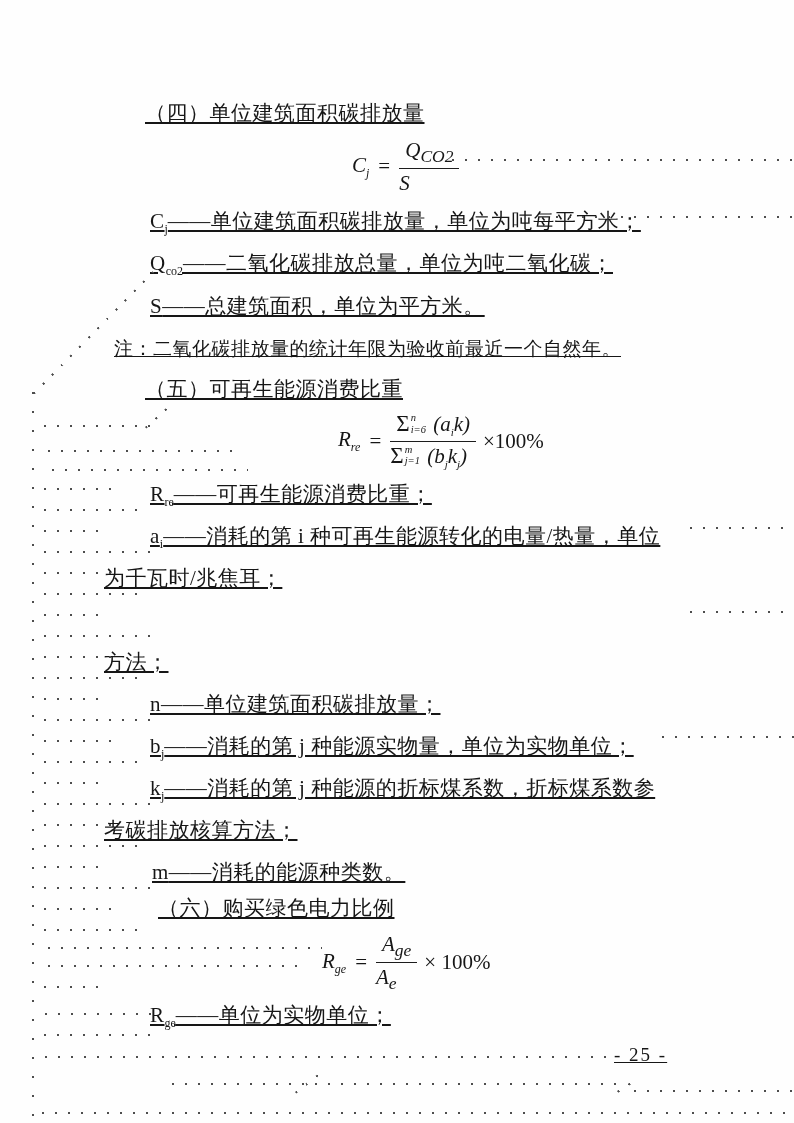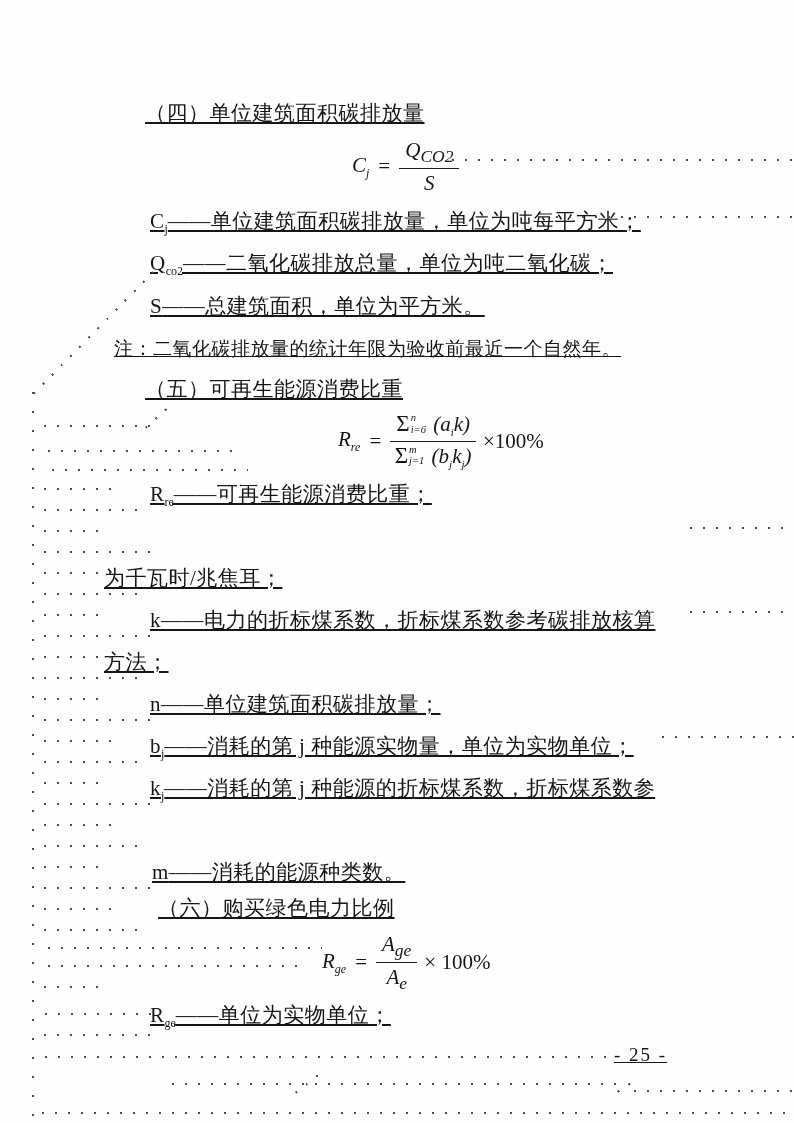--- a/index.html
+++ b/index.html
@@ -7,21 +7,21 @@
         font-family:"Liberation Serif","DejaVu Serif",serif;color:#161616;overflow:hidden;}
   .p{position:absolute;font-size:21px;letter-spacing:0.5px;white-space:nowrap;line-height:1.15;text-decoration:underline;}
   .heading{font-weight:500;}
   .note{font-size:19px;}
   .footer{font-size:19px;letter-spacing:2px;}
   .p sub,.lhs sub{font-size:12px;letter-spacing:0;}
   
   .formula{position:absolute;display:flex;align-items:center;gap:7px;font-size:21px;
            font-style:italic;white-space:nowrap;}
   .formula .eq{font-style:normal;padding:0 2px;}
-  .frac{display:inline-flex;flex-direction:column;align-items:center;line-height:1.15;}
+  .frac{display:inline-flex;flex-direction:column;line-height:1.15;}
   .frac .num{border-bottom:1.8px solid #1c1c1c;padding:0 6px 2px;}
   .frac .den{padding-top:2px;}
   .sum{display:inline-flex;align-items:center;font-style:normal;margin-right:2px;}
   .sigma{font-size:23px;line-height:1;}
   .lim{display:inline-flex;flex-direction:column;align-items:flex-start;font-size:10.5px;
        line-height:1.05;font-style:italic;margin-left:1px;}
   .times{font-style:normal;}
   .term sub{font-size:11px;}
   
   .dh{position:absolute;height:2px;
@@ -75,26 +75,27 @@
               <span>j=1</span>
             </span>
           </span>
         <i class="term"><span>(b</span><sub>j</sub><span>k</span><sub>j</sub><span>)</span></i>
       </span>
     </span>
     <span class="times">×100%</span>
   </div>
 
   <div class="p" style="left:150px;top:482px"><span>R</span><sub>re</sub><span>——可再生能源消费比重；</span></div>
+  <div class="p" style="left:150px;top:524px"><span>a</span><sub>i</sub><span>——消耗的第 i 种可再生能源转化的电量/热量，单位</span></div>
   <div class="p" style="left:104px;top:566px"><span>为千瓦时/兆焦耳；</span></div>
-  <div class="p" style="left:150px;top:608px"><span>k</span><sub></sub><span>——电力的折标煤系数，折标煤系数参考碳排放核算</span></div>
   <div class="p" style="left:104px;top:650px"><span>方法；</span></div>
   <div class="p" style="left:150px;top:692px"><span>n</span><sub></sub><span>——单位建筑面积碳排放量；</span></div>
   <div class="p" style="left:150px;top:734px"><span>b</span><sub>j</sub><span>——消耗的第 j 种能源实物量，单位为实物单位；</span></div>
   <div class="p" style="left:150px;top:776px"><span>k</span><sub>j</sub><span>——消耗的第 j 种能源的折标煤系数，折标煤系数参</span></div>
+  <div class="p" style="left:104px;top:818px"><span>考碳排放核算方法；</span></div>
   <div class="p" style="left:152px;top:860px"><span>m</span><sub></sub><span>——消耗的能源种类数。</span></div>
 
   <div class="p heading" style="left:158px;top:896px">（六）购买绿色电力比例</div>
 
   <div class="formula" style="left:322px;top:932px">
     <span class="lhs"><i>R</i><sub>ge</sub></span>
     <span class="eq">=</span>
     <span class="frac">
       <span class="num"><i>A</i><sub>ge</sub></span>
       <span class="den"><i>A</i><sub>e</sub></span>

